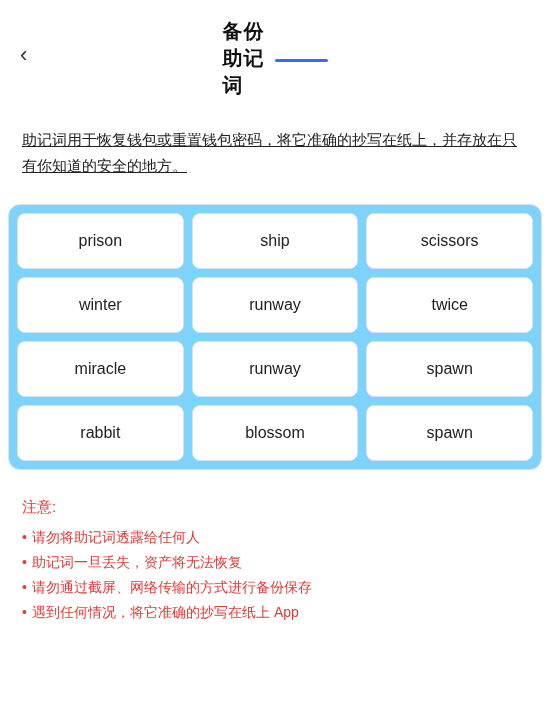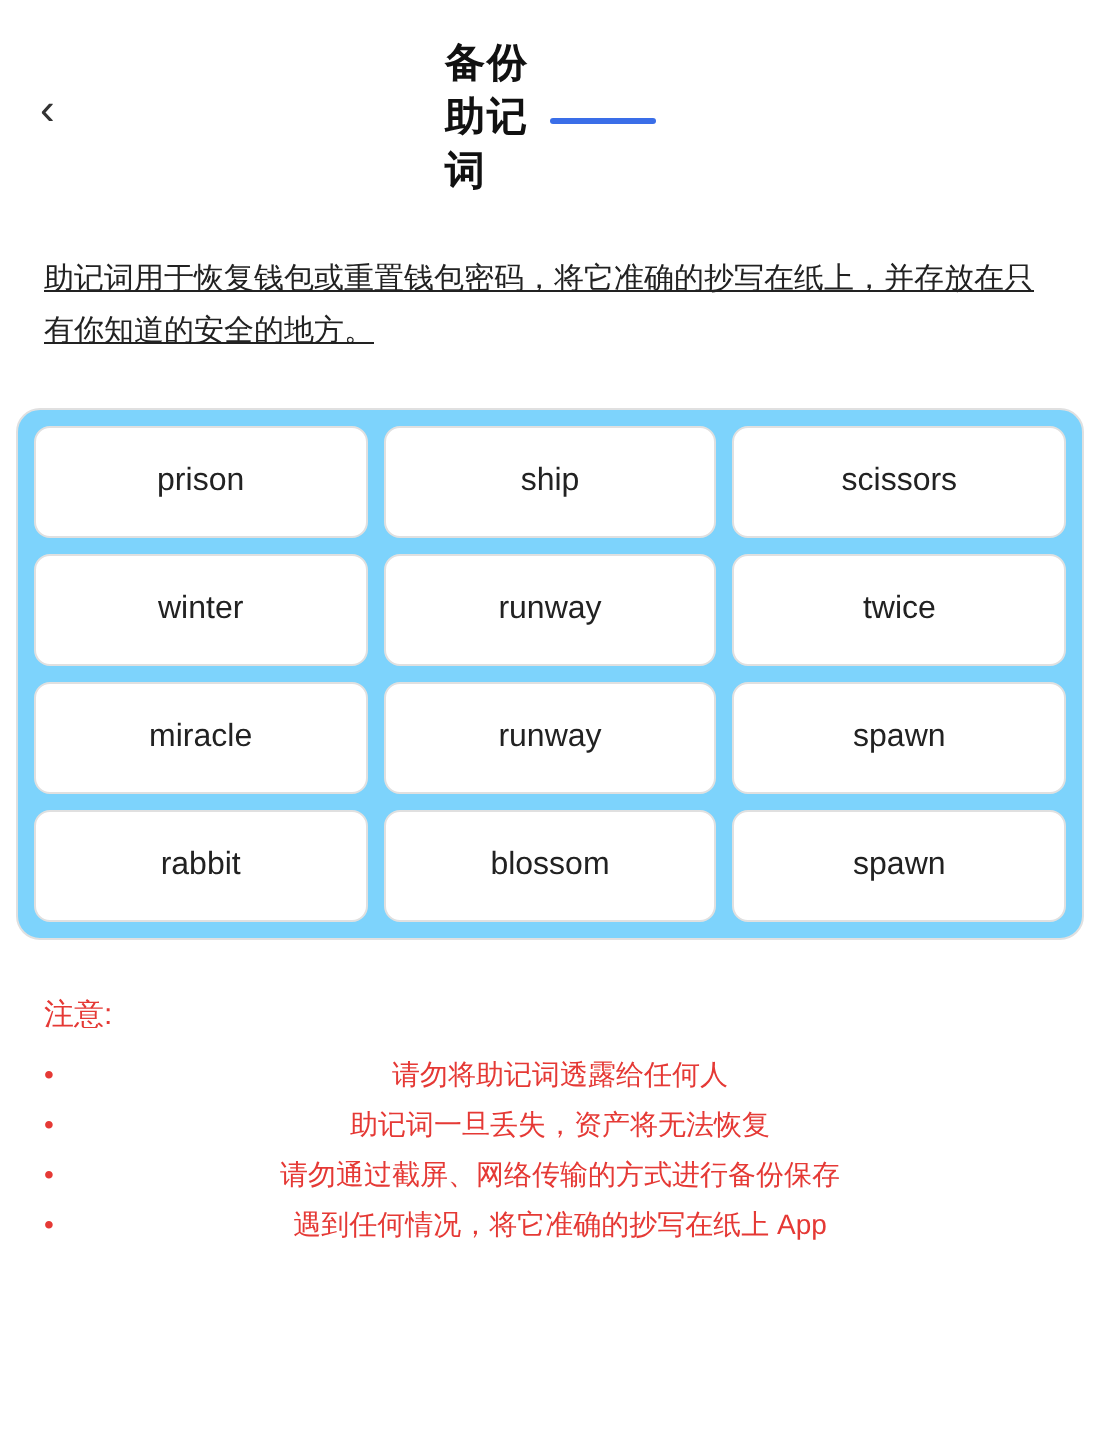--- a/index.html
+++ b/index.html
@@ -111,21 +111,20 @@
       list-style: none;
       padding: 0;
     }
 
     .notice-list li {
       font-size: 14px;
       color: #e53935;
       line-height: 1.8;
       padding-left: 10px;
       position: relative;
-      text-align: center;
     }
 
     .notice-list li::before {
       content: "•";
       position: absolute;
       left: 0;
       color: #e53935;
     }
   </style>
 </head>

